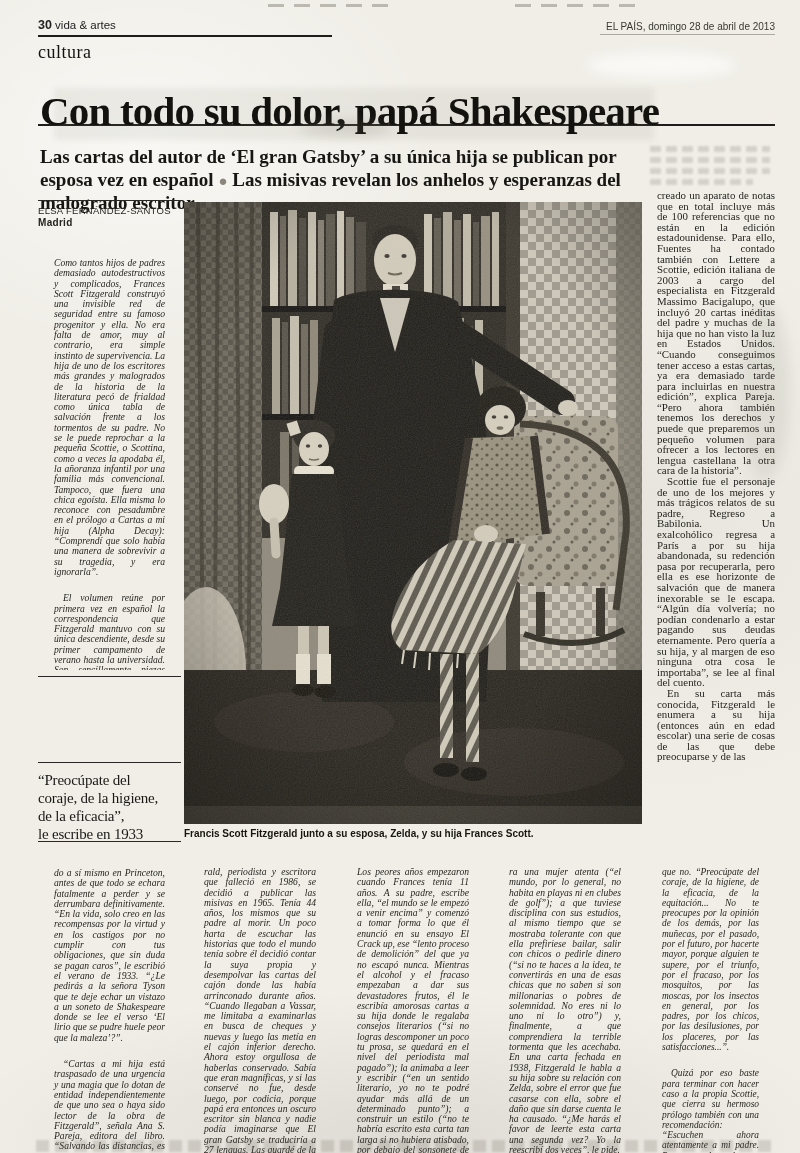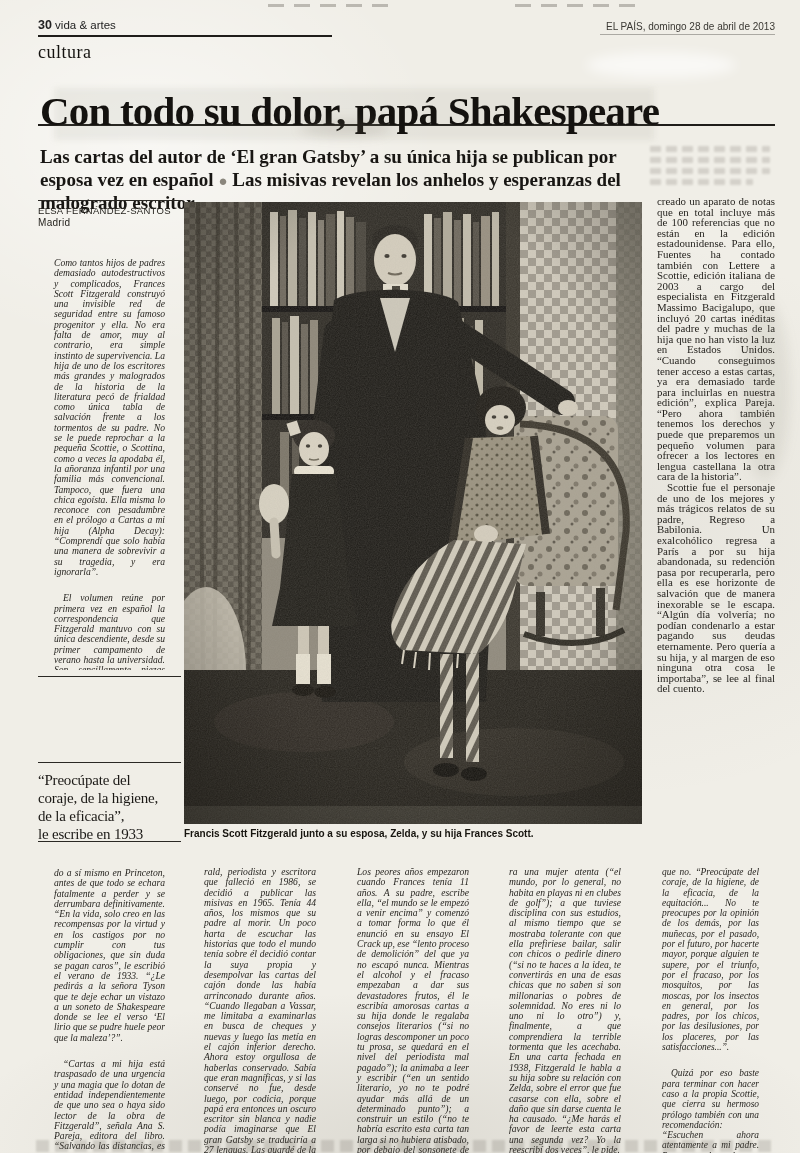--- a/index.html
+++ b/index.html
@@ -35,38 +35,38 @@
   }
   .headline-wash{left:54px;top:88px;width:600px;height:52px;background:rgba(130,125,112,.10);filter:blur(3px);}
   .subhead{
     left:40px;top:146px;width:618px;
     font-size:19px;font-weight:bold;line-height:22.5px;color:#181613;
   }
   .subhead .bullet{color:#8a867c;font-size:15px;}
 
   .byline-rule{left:38px;top:200px;width:143px;}
   .byline{left:38px;top:205px;width:150px;font-family:"Liberation Sans",sans-serif;font-size:9.5px;letter-spacing:.3px;color:#26241f;line-height:11.5px;}
-  .byline .city{font-weight:normal;font-size:10px;}
+  .byline .city{font-weight:bold;font-size:10px;}
 
   .bodycol{
     font-size:9.6px;line-height:10.3px;
     text-align:justify;overflow:hidden;
     color:#211f1b;
   }
   .bodycol p{margin:16px;hyphens:auto;font-style:italic;}
   .bodycol p + p{text-indent:9px;}
 
   .col-intro{left:38px;top:242px;width:143px;height:428px;}
   .col-leftbottom{left:38px;top:852px;width:143px;height:301px;}
   .col-2{left:188px;top:851px;width:144px;height:302px;}
   .col-3{left:341px;top:851px;width:144px;height:302px;}
   .col-4{left:493px;top:851px;width:144px;height:302px;}
   .col-5{left:646px;top:851px;width:129px;height:302px;font-size:9.4px;}
 
-  .sidebar{left:657px;top:196px;width:118px;height:642px;
+  .sidebar{left:657px;top:190px;width:118px;height:642px;
     font-size:10.9px;line-height:10.6px;text-align:justify;overflow:hidden;color:#211f1b;}
   .sidebar p{margin:0;hyphens:auto;}
   .sidebar p + p{text-indent:10px;}
 
   .pq-rule1{left:38px;top:676px;width:143px;}
   .pq-rule2{left:38px;top:762px;width:143px;}
   .pq-rule3{left:38px;top:841px;width:143px;}
   .pullquote{left:38px;width:147px;font-size:15px;line-height:18px;color:#1b1916;white-space:pre-line;letter-spacing:-0.2px;}
   .pq1{top:686px;}
   .pq2{top:771px;}
@@ -320,20 +320,21 @@
     <p>En la edición de Alpha Decay, el traductor, Albert Fuentes, ha</p>
   </div>
   <div class="abs bodycol col-5" lang="es">
     <p>que no. “Preocúpate del coraje, de la higiene, de la eficacia, de la equitación... No te preocupes por la opinión de los demás, por las muñecas, por el pasado, por el futuro, por hacerte mayor, porque alguien te supere, por el triunfo, por el fracaso, por los mosquitos, por las moscas, por los insectos en general, por los padres, por los chicos, por las desilusiones, por los placeres, por las satisfacciones...”.</p>
     <p>Quizá por eso baste para terminar con hacer caso a la propia Scottie, que cierra su hermoso prólogo también con una recomendación: “Escuchen ahora atentamente a mi padre. Porque da buenos consejos y estoy segura de que, si no hubiera sido mi padre, a quien tanto amé como odié, ahora sería la mujer más cultivada, atractiva, exitosa e inmaculada sobre la faz de la Tierra”.</p>
   </div>
 
   <div class="abs sidebar" lang="es">
     <p>creado un aparato de notas que en total incluye más de 100 referencias que no están en la edición estadounidense. Para ello, Fuentes ha contado también con Lettere a Scottie, edición italiana de 2003 a cargo del especialista en Fitzgerald Massimo Bacigalupo, que incluyó 20 cartas inéditas del padre y muchas de la hija que no han visto la luz en Estados Unidos. “Cuando conseguimos tener acceso a estas cartas, ya era demasiado tarde para incluirlas en nuestra edición”, explica Pareja. “Pero ahora también tenemos los derechos y puede que preparemos un pequeño volumen para ofrecer a los lectores en lengua castellana la otra cara de la historia”.</p>
     <p>Scottie fue el personaje de uno de los mejores y más trágicos relatos de su padre, Regreso a Babilonia. Un exalcohólico regresa a París a por su hija abandonada, su redención pasa por recuperarla, pero ella es ese horizonte de salvación que de manera inexorable se le escapa. “Algún día volvería; no podían condenarlo a estar pagando sus deudas eternamente. Pero quería a su hija, y al margen de eso ninguna otra cosa le importaba”, se lee al final del cuento.</p>
+    <p>En su carta más conocida, Fitzgerald le enumera a su hija (entonces aún en edad escolar) una serie de cosas de las que debe preocuparse y de las</p>
   </div>
 
   <div class="abs ghost-bottom"></div>
 
   <div class="abs smudge" style="left:586px;top:52px;width:150px;height:26px;background:rgba(255,255,255,.6);"></div>
   <div class="abs smudge" style="left:300px;top:120px;width:90px;height:16px;background:rgba(120,114,100,.18);"></div>
   <div class="abs smudge" style="left:740px;top:300px;width:50px;height:180px;background:rgba(110,105,92,.10);"></div>
 </div>
 
 </body></html>

